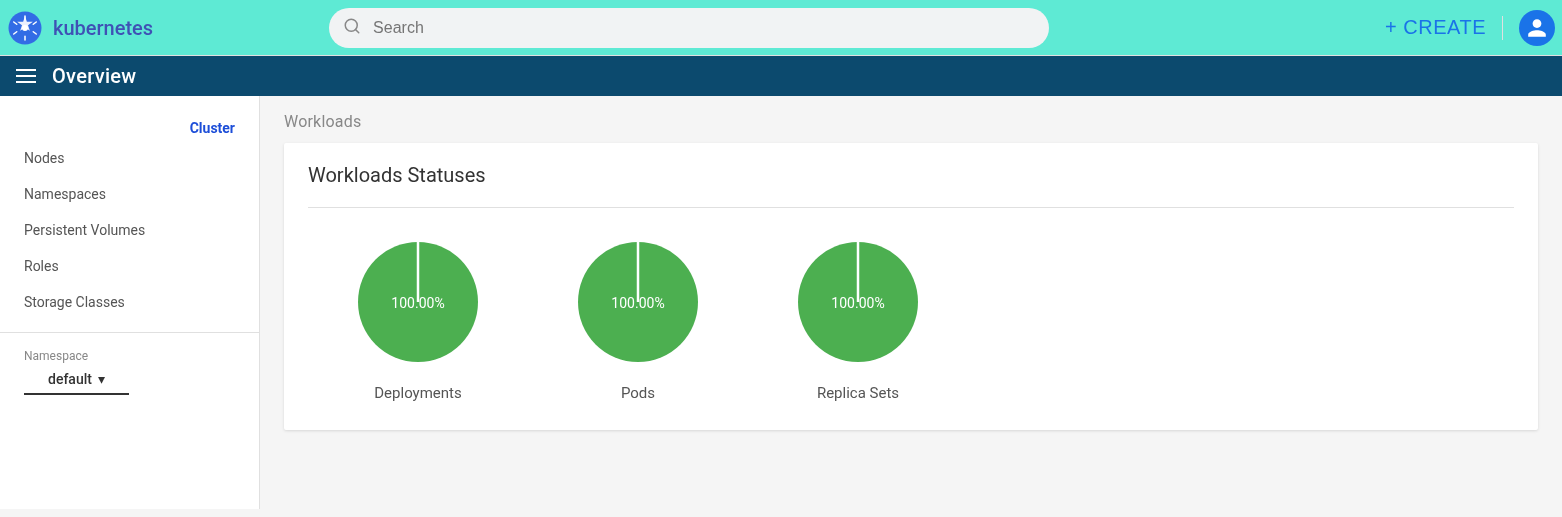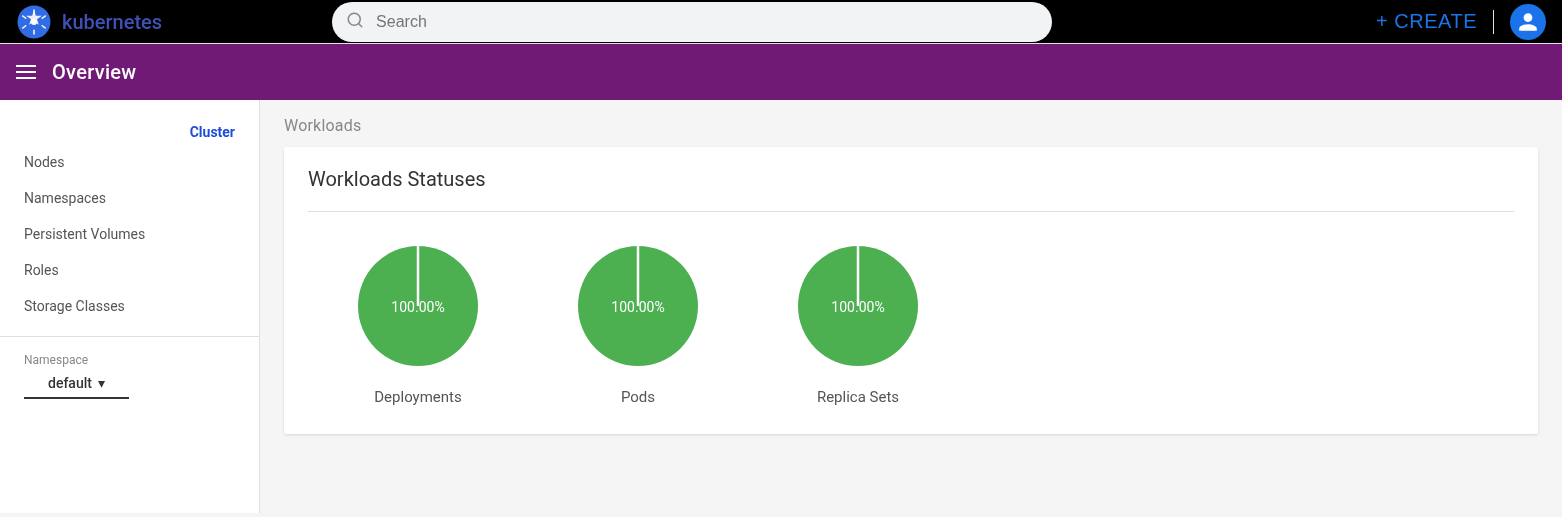--- a/index.html
+++ b/index.html
@@ -2,23 +2,23 @@
 <html><head>
   <meta charset="utf-8">
   <style>
     * { margin: 0; padding: 0; box-sizing: border-box; }
     body { font-family: Roboto, Arial, sans-serif; background: #f5f5f5; width: 1562px; height: 517px; overflow: hidden; }
 
     
     .navbar {
       display: flex;
       align-items: center;
-      background: #000000;
-      height: 44px;
-      padding: 0 16px;
+      background: #5eead4;
+      height: 56px;
+      padding: 0 7px;
       border-bottom: 1px solid #e0e0e0;
       gap: 16px;
     }
     .navbar-brand {
       display: flex;
       align-items: center;
       gap: 10px;
       font-size: 20px;
       font-weight: 500;
       color: #3f51b5;
@@ -83,22 +83,22 @@
       display: flex;
       align-items: center;
       justify-content: center;
       color: #fff;
       font-size: 20px;
       cursor: pointer;
     }
 
     
     .blue-bar {
-      background: #701a75;
-      height: 56px;
+      background: #0c4a6e;
+      height: 40px;
       display: flex;
       align-items: center;
       padding: 0 16px;
       gap: 16px;
     }
     .hamburger {
       display: flex;
       flex-direction: column;
       gap: 4px;
       cursor: pointer;

